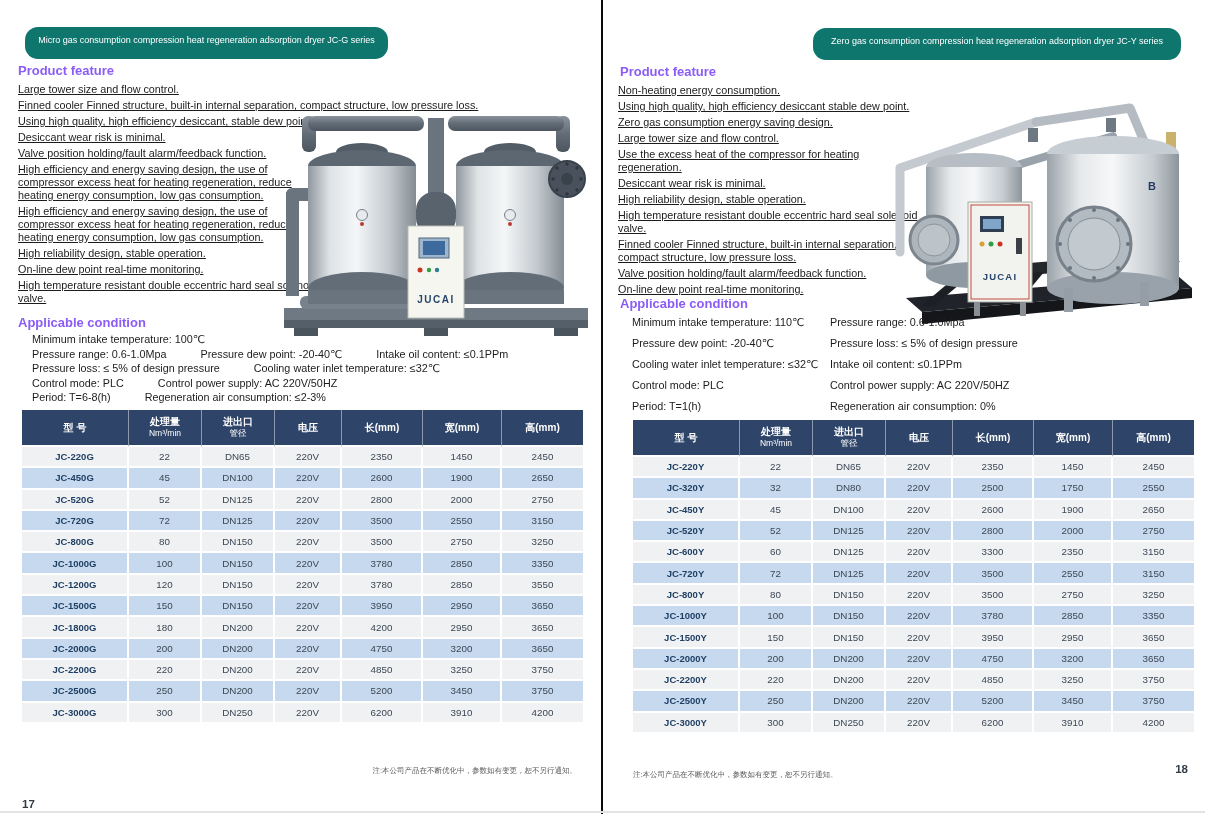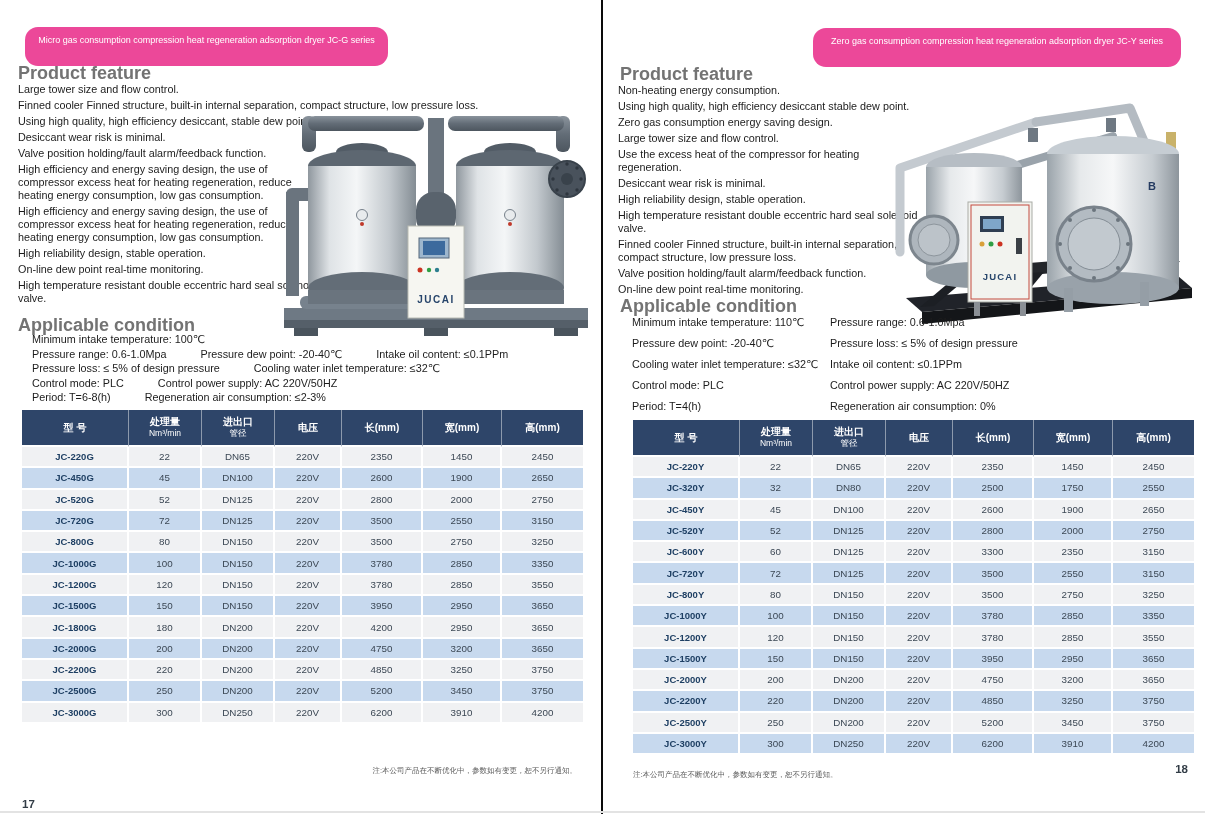--- a/index.html
+++ b/index.html
@@ -7,30 +7,30 @@
     width:1205px;height:814px;position:relative;background:#fff;overflow:hidden;
     font-family:"Liberation Sans","DejaVu Sans",sans-serif;color:#222;
   }
   .page{position:absolute;top:0;width:602px;height:814px;}
   #page-left{left:0;}
   #page-right{left:603px;}
   .divider{position:absolute;left:601px;top:0;width:2px;height:814px;background:#0a0a0a;}
   .bottom-edge{position:absolute;left:0;top:811px;width:1205px;height:2px;background:#e3e3e3;}
 
   .badge{
-    position:absolute;height:39px;border-radius:13px;background:#ec4899;
+    position:absolute;height:32px;border-radius:13px;background:#0f766e;
     color:#fff;font-size:9px;line-height:26px;text-align:center;
     white-space:nowrap;overflow:hidden;padding:0 6px;box-sizing:border-box;
   }
   #page-left .badge{left:25px;top:27px;width:363px;}
   #page-right .badge{right:24px;top:28px;width:368px;}
 
-  .sec-title{position:absolute;font-size:18px;font-weight:bold;color:#737373;}
+  .sec-title{position:absolute;font-size:13px;font-weight:bold;color:#8b5cf6;}
   .features{position:absolute;margin:0;padding:0;list-style:none;width:568px;}
-  .features li{font-size:10.8px;line-height:13px;margin:0 0 3px 0;color:#1c1c1c;}
+  .features li{font-size:10.8px;line-height:13px;margin:0 0 3px 0;color:#1c1c1c;text-decoration:underline;}
   #page-left .features li:nth-child(n+6){max-width:300px;}
   #page-right .features li:nth-child(n+5){max-width:300px;}
 
   .conditions{position:absolute;}
   .cond-row{margin:0 0 1.5px 0;}
   .cond-flex .cond-row{display:flex;gap:34px;line-height:13px;padding-left:12px;}
   .cond-grid .cond-row{display:grid;grid-template-columns:198px auto;line-height:13px;margin-bottom:8px;}
   .cond-row span{font-size:10.8px;color:#1c1c1c;white-space:nowrap;}
 
   table.spec{position:absolute;width:555px;border-collapse:separate;border-spacing:0;table-layout:fixed;}
@@ -434,21 +434,21 @@
       </div>
       <div class="cond-row">
         <span>Cooling water inlet temperature: ≤32℃</span>
         <span>Intake oil content: ≤0.1PPm</span>
       </div>
       <div class="cond-row">
         <span>Control mode: PLC</span>
         <span>Control power supply: AC 220V/50HZ</span>
       </div>
       <div class="cond-row">
-        <span>Period: T=4(h)</span>
+        <span>Period: T=1(h)</span>
         <span>Regeneration air consumption: 0%</span>
       </div>
     </div>
 
   <table class="spec">
       <thead>
         <tr>
           <th><span>型 号</span></th>
           <th><span>处理量</span><span class="l2">Nm³/min</span></th>
           <th><span>进出口</span><span class="l2">管径</span></th>
@@ -525,29 +525,20 @@
         <tr>
           <td>JC-1000Y</td>
           <td>100</td>
           <td>DN150</td>
           <td>220V</td>
           <td>3780</td>
           <td>2850</td>
           <td>3350</td>
         </tr>
         <tr>
-          <td>JC-1200Y</td>
-          <td>120</td>
-          <td>DN150</td>
-          <td>220V</td>
-          <td>3780</td>
-          <td>2850</td>
-          <td>3550</td>
-        </tr>
-        <tr>
           <td>JC-1500Y</td>
           <td>150</td>
           <td>DN150</td>
           <td>220V</td>
           <td>3950</td>
           <td>2950</td>
           <td>3650</td>
         </tr>
         <tr>
           <td>JC-2000Y</td>

